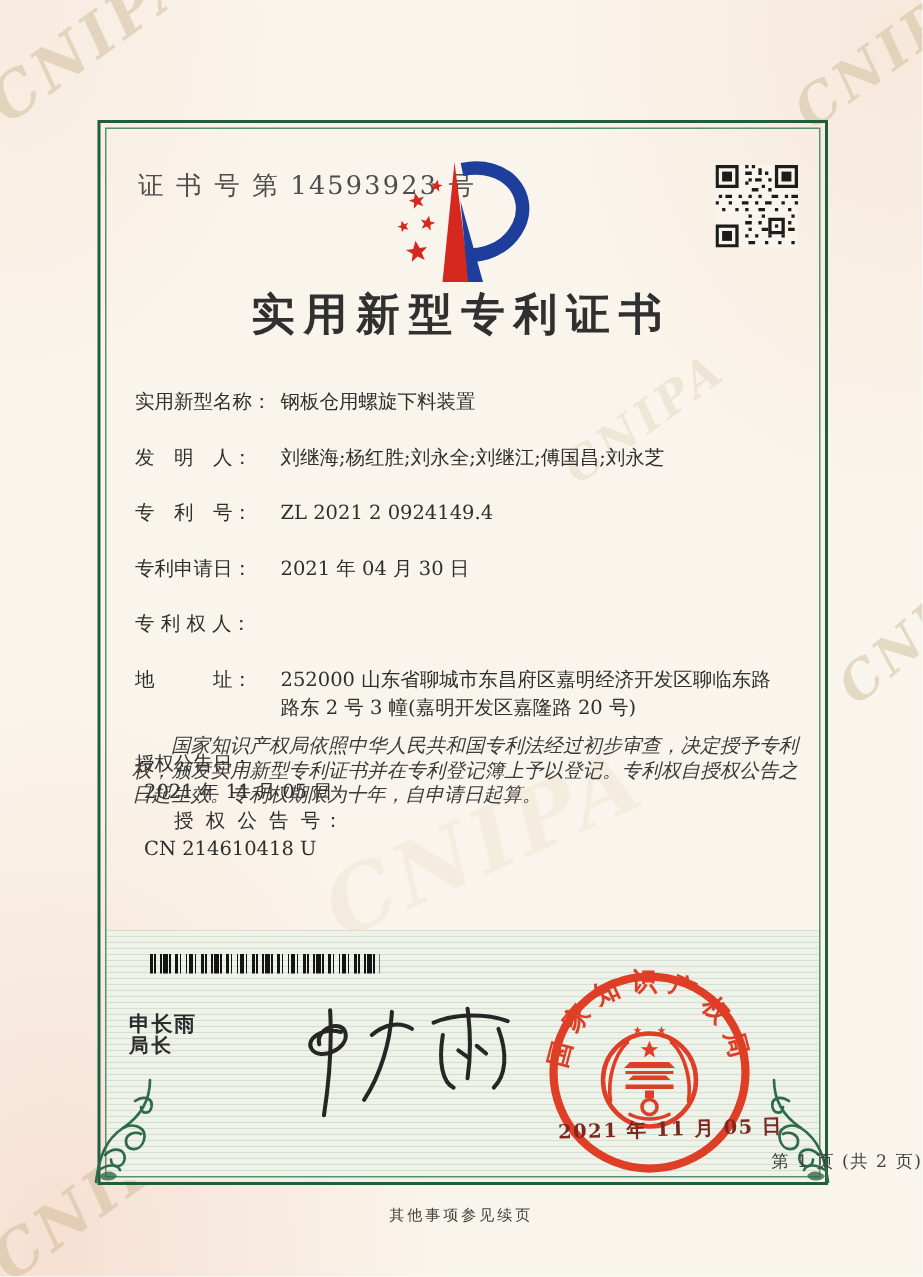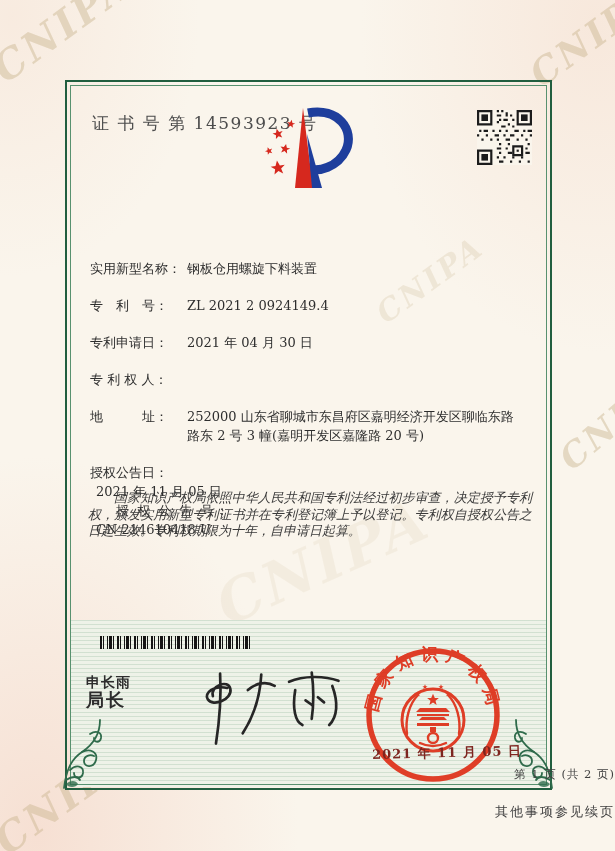--- a/index.html
+++ b/index.html
@@ -54,40 +54,40 @@
   .barcode{
     position:absolute;left:100px;top:636px;width:153px;height:13px;
     background:repeating-linear-gradient(90deg,
       #141414 0 2px, rgba(0,0,0,0) 2px 3px,
       #141414 3px 4px, rgba(0,0,0,0) 4px 7px,
       #141414 7px 8px, rgba(0,0,0,0) 8px 9px,
       #141414 9px 12px, rgba(0,0,0,0) 12px 13px,
       #141414 13px 14px, rgba(0,0,0,0) 14px 17px);
   }
   .sig-title{
-    position:absolute;left:86px;top:688px;font-size:18px;font-weight:700;color:#2d2d2d;
+    position:absolute;left:86px;top:688px;font-size:13px;font-weight:700;color:#2d2d2d;
     font-family:"DejaVu Sans","Liberation Sans",sans-serif;letter-spacing:2px;
   }
   .sig-name{
     position:absolute;left:86px;top:674px;font-size:14px;font-weight:700;color:#2d2d2d;
     font-family:"DejaVu Sans","Liberation Sans",sans-serif;letter-spacing:1px;
   }
   .signature{position:absolute;left:182px;top:664px;}
   .seal{position:absolute;left:360px;top:642px;}
   .date-stamp{
     position:absolute;left:372px;top:744px;font-size:13px;color:#7e2620;
     letter-spacing:1px;font-weight:600;transform:rotate(-1.5deg);
   }
   .page-info{
     position:absolute;left:0;top:767px;width:100%;text-align:right;
     font-size:11.5px;color:#3f3f3f;letter-spacing:1px;
   }
   .note{
-    position:absolute;left:0;top:803px;width:100%;text-align:right;
-    font-size:13px;color:#3f3f3f;letter-spacing:2px;
+    position:absolute;left:0;top:803px;width:100%;text-align:center;
+    font-size:10px;color:#3f3f3f;letter-spacing:2px;
   }
 </style>
 </head>
 <body>
 
 <div class="page">
 
   <div class="wm" style="left:-18px;top:2px;font-size:40px;transform:rotate(-36deg);">CNIPA</div>
   <div class="wm" style="left:520px;top:14px;font-size:36px;transform:rotate(-36deg);">CNIPA</div>
   <div class="wm" style="left:548px;top:398px;font-size:34px;transform:rotate(-40deg);">CNIPA</div>
@@ -148,25 +148,30 @@
       <path fill-rule="evenodd" d="M18,0h7v7h-7zM19,1h5v5h-5z"></path>
         <rect x="20" y="2" width="3" height="3"></rect>
       <path fill-rule="evenodd" d="M0,18h7v7h-7zM1,19h5v5h-5z"></path>
         <rect x="2" y="20" width="3" height="3"></rect>
       <path fill-rule="evenodd" d="M16,16h5v5h-5zM17,17h3v3h-3z"></path>
         <rect x="18" y="18" width="1" height="1"></rect>
       <path d="M9,0h1v1h-1zM11,0h1v1h-1zM13,1h1v2h-1zM9,2h2v1h-2zM15,2h1v1h-1zM10,4h1v1h-1zM12,4h2v1h-2zM16,4h1v1h-1zM9,5h1v1h-1zM14,6h1v1h-1zM11,7h2v1h-2zM16,7h1v1h-1zM1,9h1v1h-1zM3,9h2v1h-2zM7,9h1v1h-1zM10,9h1v1h-1zM13,9h1v1h-1zM17,9h2v1h-2zM21,9h1v1h-1zM23,9h2v1h-2zM0,11h1v1h-1zM4,11h1v1h-1zM8,11h2v1h-2zM12,11h1v1h-1zM15,11h2v1h-2zM20,11h1v1h-1zM24,11h1v1h-1zM2,13h1v1h-1zM6,13h1v1h-1zM9,13h1v1h-1zM13,13h2v1h-2zM18,13h1v1h-1zM22,13h1v1h-1zM10,15h1v1h-1zM14,15h1v1h-1zM23,15h1v1h-1zM9,17h2v1h-2zM13,17h1v1h-1zM22,17h1v1h-1zM10,19h1v1h-1zM14,19h2v1h-2zM22,19h2v1h-2zM9,21h1v1h-1zM12,21h1v1h-1zM16,21h1v1h-1zM20,21h1v1h-1zM10,23h2v1h-2zM15,23h1v1h-1zM19,23h1v1h-1zM23,23h1v1h-1z"></path>
     </g>
   </svg>
 
+  <div class="title">实用新型专利证书</div>
 
   <div class="fields">
     <div class="frow">
       <span class="lab">实用新型名称：</span>
       <span class="val">钢板仓用螺旋下料装置</span>
+    </div>
+    <div class="frow">
+      <span class="lab">发　明　人：</span>
+      <span class="val">刘继海;杨红胜;刘永全;刘继江;傅国昌;刘永芝</span>
     </div>
     <div class="frow">
       <span class="lab">专　利　号：</span>
       <span class="val">ZL 2021 2 0924149.4</span>
     </div>
     <div class="frow">
       <span class="lab">专利申请日：</span>
       <span class="val">2021 年 04 月 30 日</span>
     </div>
     <div class="frow">

